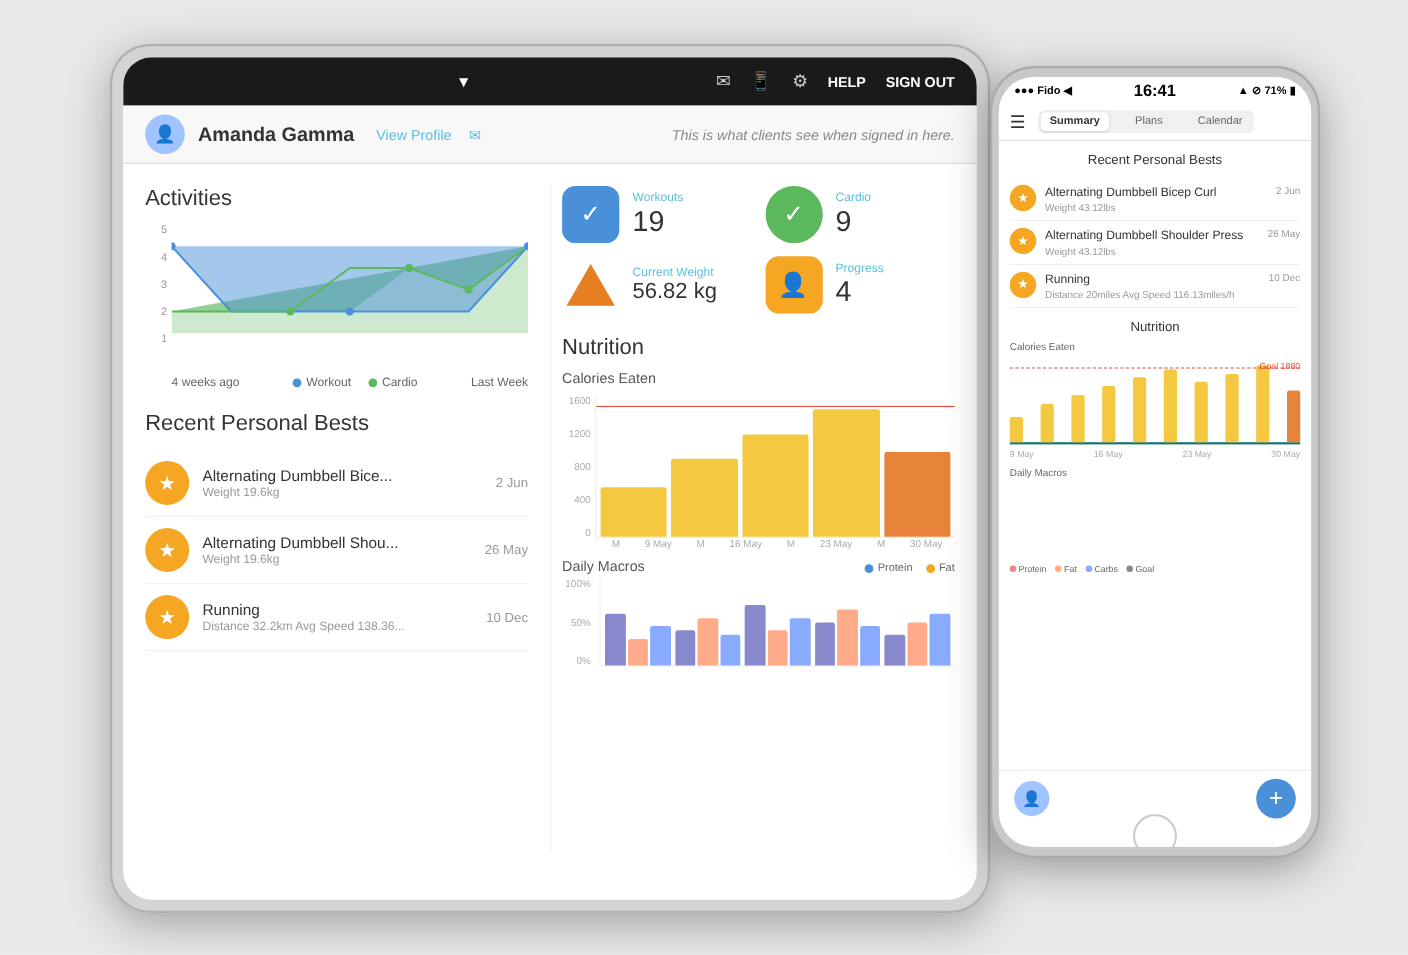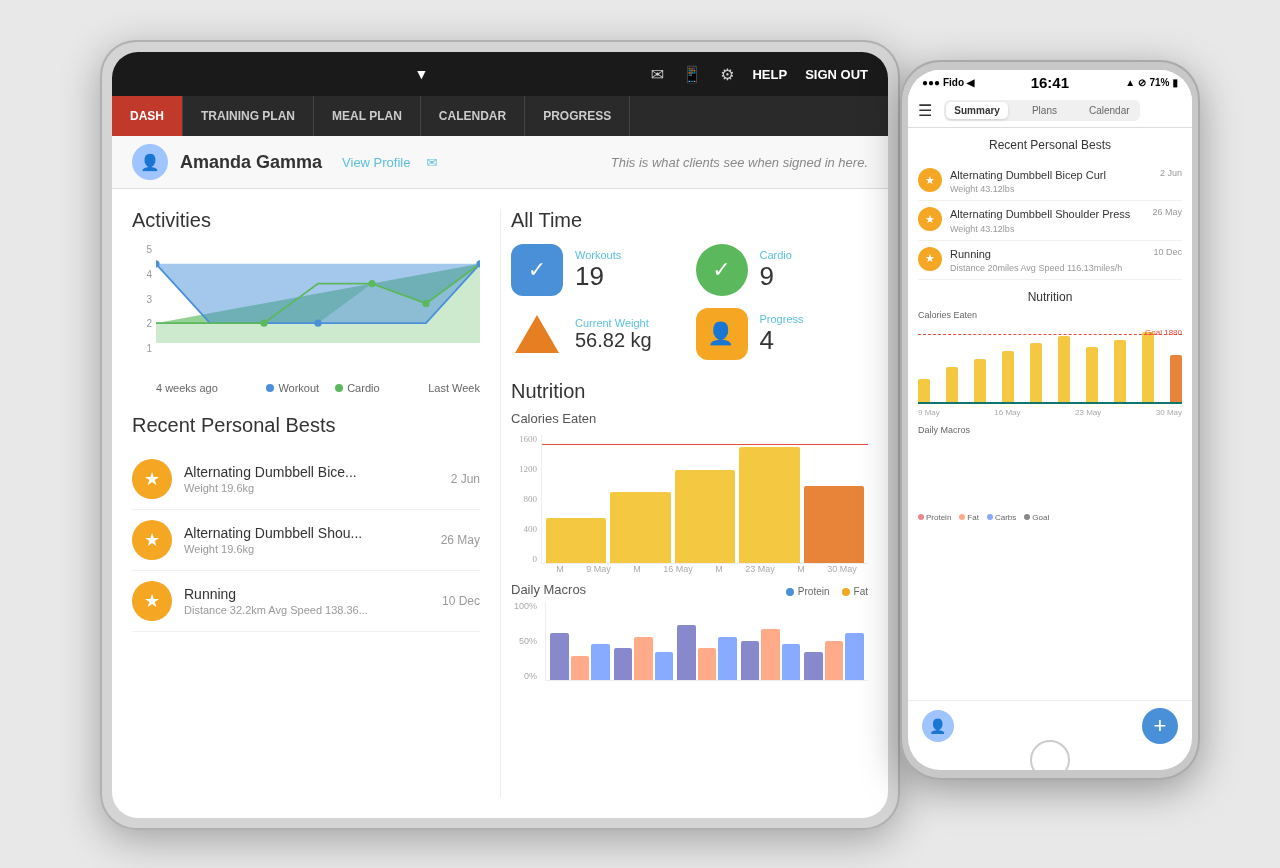--- a/index.html
+++ b/index.html
@@ -476,37 +476,20 @@
       </div>
       <div class="ipad-topbar-right">
         <span class="icon">✉</span>
         <span class="icon">📱</span>
         <span class="icon">⚙</span>
         <span class="help-link">HELP</span>
         <span class="signout-link">SIGN OUT</span>
       </div>
     </div>
 
-    <div class="ipad-nav">
-      <div class="nav-item active">
-        <span>DASH</span>
-      </div>
-      <div class="nav-item">
-        <span>TRAINING PLAN</span>
-      </div>
-      <div class="nav-item">
-        <span>MEAL PLAN</span>
-      </div>
-      <div class="nav-item">
-        <span>CALENDAR</span>
-      </div>
-      <div class="nav-item">
-        <span>PROGRESS</span>
-      </div>
-    </div>
 
     <div class="user-bar">
       <div class="avatar-circle">👤</div>
       <span class="user-name">Amanda Gamma</span>
       <span class="view-profile">View Profile</span>
       <span style="color:#5bc0de;font-size:13px;margin-left:4px;">✉</span>
       <span class="user-bar-right">This is what clients see when signed in here.</span>
     </div>
 
     <div class="ipad-main">
@@ -584,21 +567,20 @@
               <div class="pb-detail">Distance 32.2km Avg Speed 138.36...</div>
             </div>
             <div class="pb-date">10 Dec</div>
           </div>
         </div>
       </div>
 
       <div class="right-panel">
 
         <div class="alltime-section">
-          <div class="section-title">All Time</div>
           <div class="alltime-grid">
             <div class="alltime-card">
               <div class="alltime-icon icon-blue">✓</div>
               <div>
                 <div class="alltime-label">Workouts</div>
                 <div class="alltime-value">19</div>
               </div>
             </div>
             <div class="alltime-card">
               <div class="alltime-icon icon-green">✓</div>
@@ -623,21 +605,21 @@
                 <div class="alltime-value">4</div>
               </div>
             </div>
           </div>
         </div>
 
         <div class="nutrition-section">
           <div class="nutrition-title">Nutrition</div>
           <div class="nutrition-sub">Calories Eaten</div>
 
-          <div style="display:flex;height:130px;gap:0;font-family:Liberation Serif, serif;">
+          <div style="display:flex;height:130px;gap:0;">
             <div style="display:flex;flex-direction:column;justify-content:space-between;font-size:9px;color:#aaa;padding-right:4px;text-align:right;width:30px;">
               <span>1600</span>
                 <span>1200</span>
                 <span>800</span>
                 <span>400</span>
                 <span>0</span>
             </div>
             <div style="flex:1;position:relative;border-bottom:1px solid #eee;border-left:1px solid #eee;">
 
               <div style="position:absolute;top:8%;left:0;right:0;border-top:1px solid #e74c3c;z-index:2;"></div>

